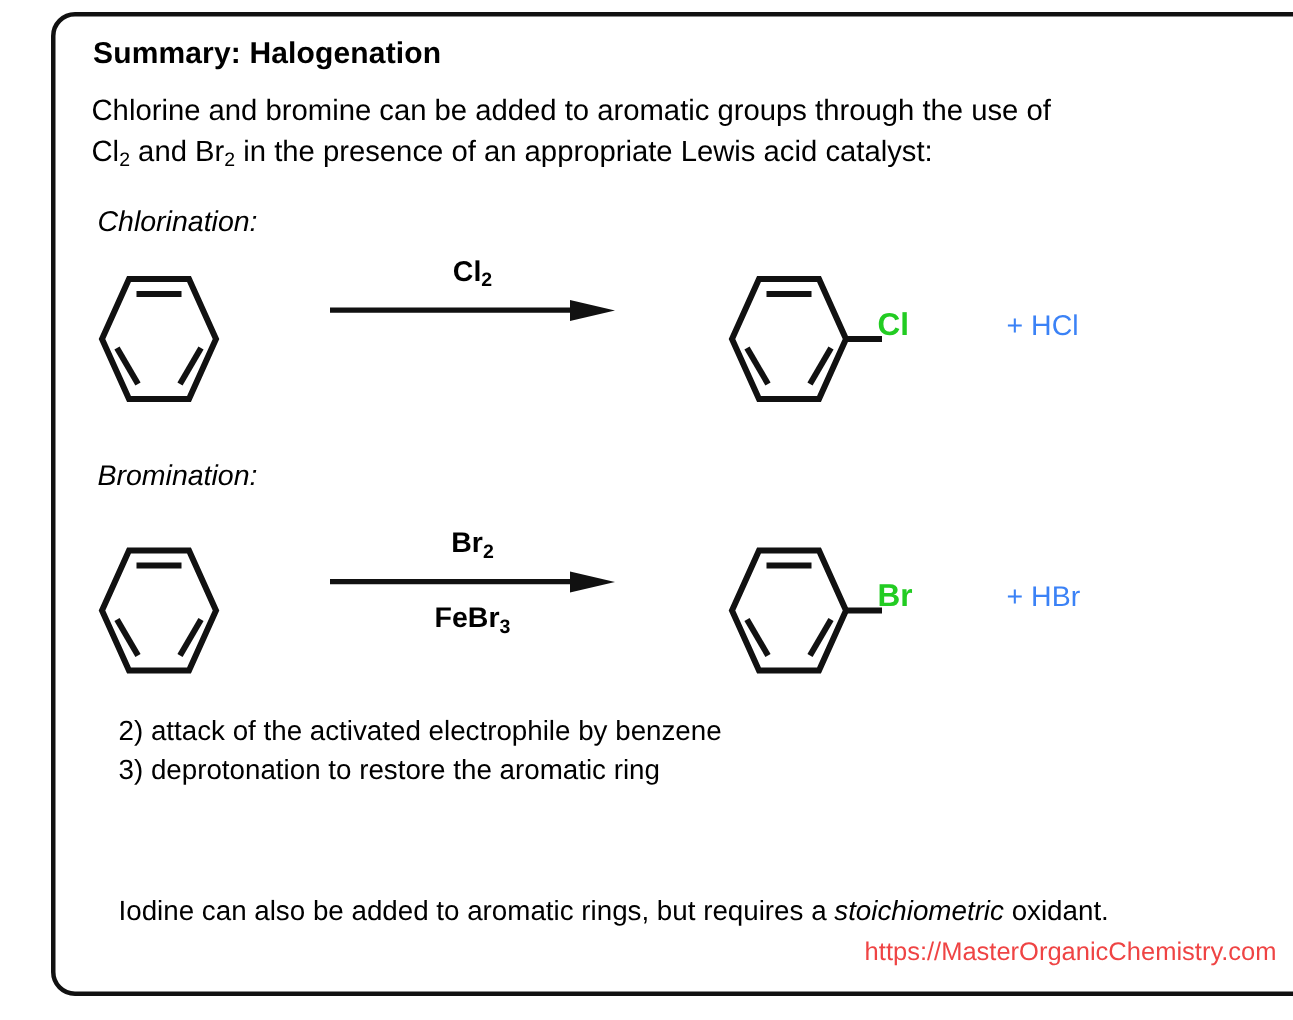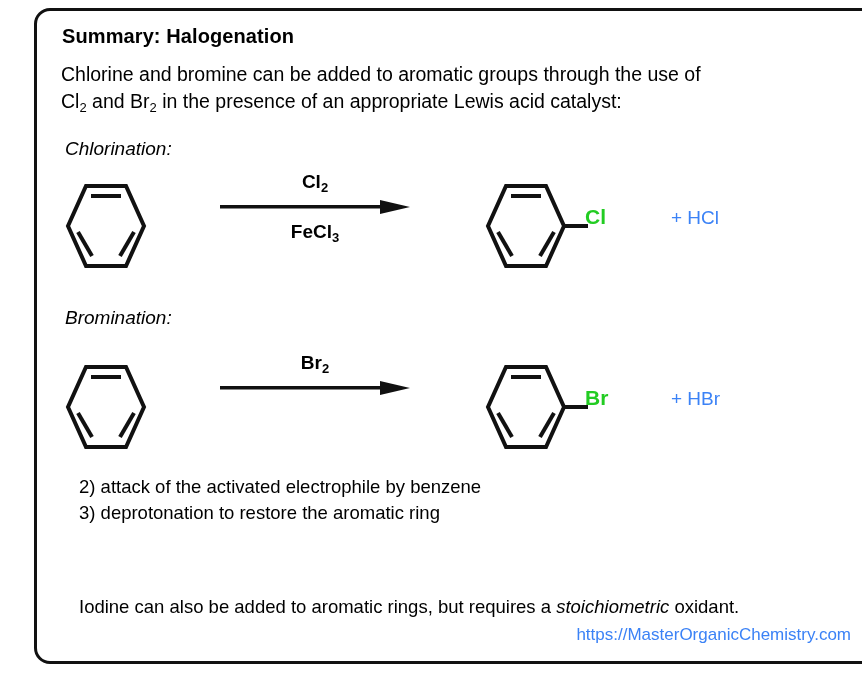--- a/index.html
+++ b/index.html
@@ -144,21 +144,21 @@
     line-height: 25px;
   }
   .iodine-note i { font-style: italic; }
 
   
   .footer-url {
     position: absolute;
     right: 26px;
     bottom: 16px;
     font-size: 17px;
-    color: #3b82f6;
+    color: #ef4444;
     white-space: nowrap;
   }
 </style>
 </head>
 <body>
 
 <div id="frame">
 
   <div class="page-title">Summary: Halogenation</div>
 
@@ -179,21 +179,20 @@
         <line x1="69" y1="52" x2="55" y2="76" stroke="#111111" stroke-width="4"></line>
       </svg>
     </span>
 
     <div class="arrow-block">
       <div class="reagent-top"><span>Cl</span><sub>2</sub></div>
       <svg class="arrow-svg" width="190" height="16" viewBox="0 0 190 16">
         <rect x="0" y="6" width="168" height="3.5" fill="#111111"></rect>
         <polygon points="160,1 190,8 160,15" fill="#111111"></polygon>
       </svg>
-      <div class="reagent-bottom"><span>FeCl</span><sub>3</sub></div>
     </div>
 
     <span class="ring ring-product">
       <svg width="110" height="92" viewBox="0 0 110 92">
         <polygon points="21,6 61,6 79,46 61,86 21,86 3,46" fill="none" stroke="#111111" stroke-width="4" stroke-linejoin="miter"></polygon>
         <line x1="26" y1="16" x2="56" y2="16" stroke="#111111" stroke-width="4"></line>
         <line x1="13" y1="52" x2="27" y2="76" stroke="#111111" stroke-width="4"></line>
         <line x1="69" y1="52" x2="55" y2="76" stroke="#111111" stroke-width="4"></line>
         <line x1="79" y1="46" x2="103" y2="46" stroke="#111111" stroke-width="4"></line>
       </svg>
@@ -216,20 +215,21 @@
         <line x1="69" y1="52" x2="55" y2="76" stroke="#111111" stroke-width="4"></line>
       </svg>
     </span>
 
     <div class="arrow-block">
       <div class="reagent-top"><span>Br</span><sub>2</sub></div>
       <svg class="arrow-svg" width="190" height="16" viewBox="0 0 190 16">
         <rect x="0" y="6" width="168" height="3.5" fill="#111111"></rect>
         <polygon points="160,1 190,8 160,15" fill="#111111"></polygon>
       </svg>
+      <div class="reagent-bottom"><span>FeBr</span><sub>3</sub></div>
     </div>
 
     <span class="ring ring-product">
       <svg width="110" height="92" viewBox="0 0 110 92">
         <polygon points="21,6 61,6 79,46 61,86 21,86 3,46" fill="none" stroke="#111111" stroke-width="4" stroke-linejoin="miter"></polygon>
         <line x1="26" y1="16" x2="56" y2="16" stroke="#111111" stroke-width="4"></line>
         <line x1="13" y1="52" x2="27" y2="76" stroke="#111111" stroke-width="4"></line>
         <line x1="69" y1="52" x2="55" y2="76" stroke="#111111" stroke-width="4"></line>
         <line x1="79" y1="46" x2="103" y2="46" stroke="#111111" stroke-width="4"></line>
       </svg>

